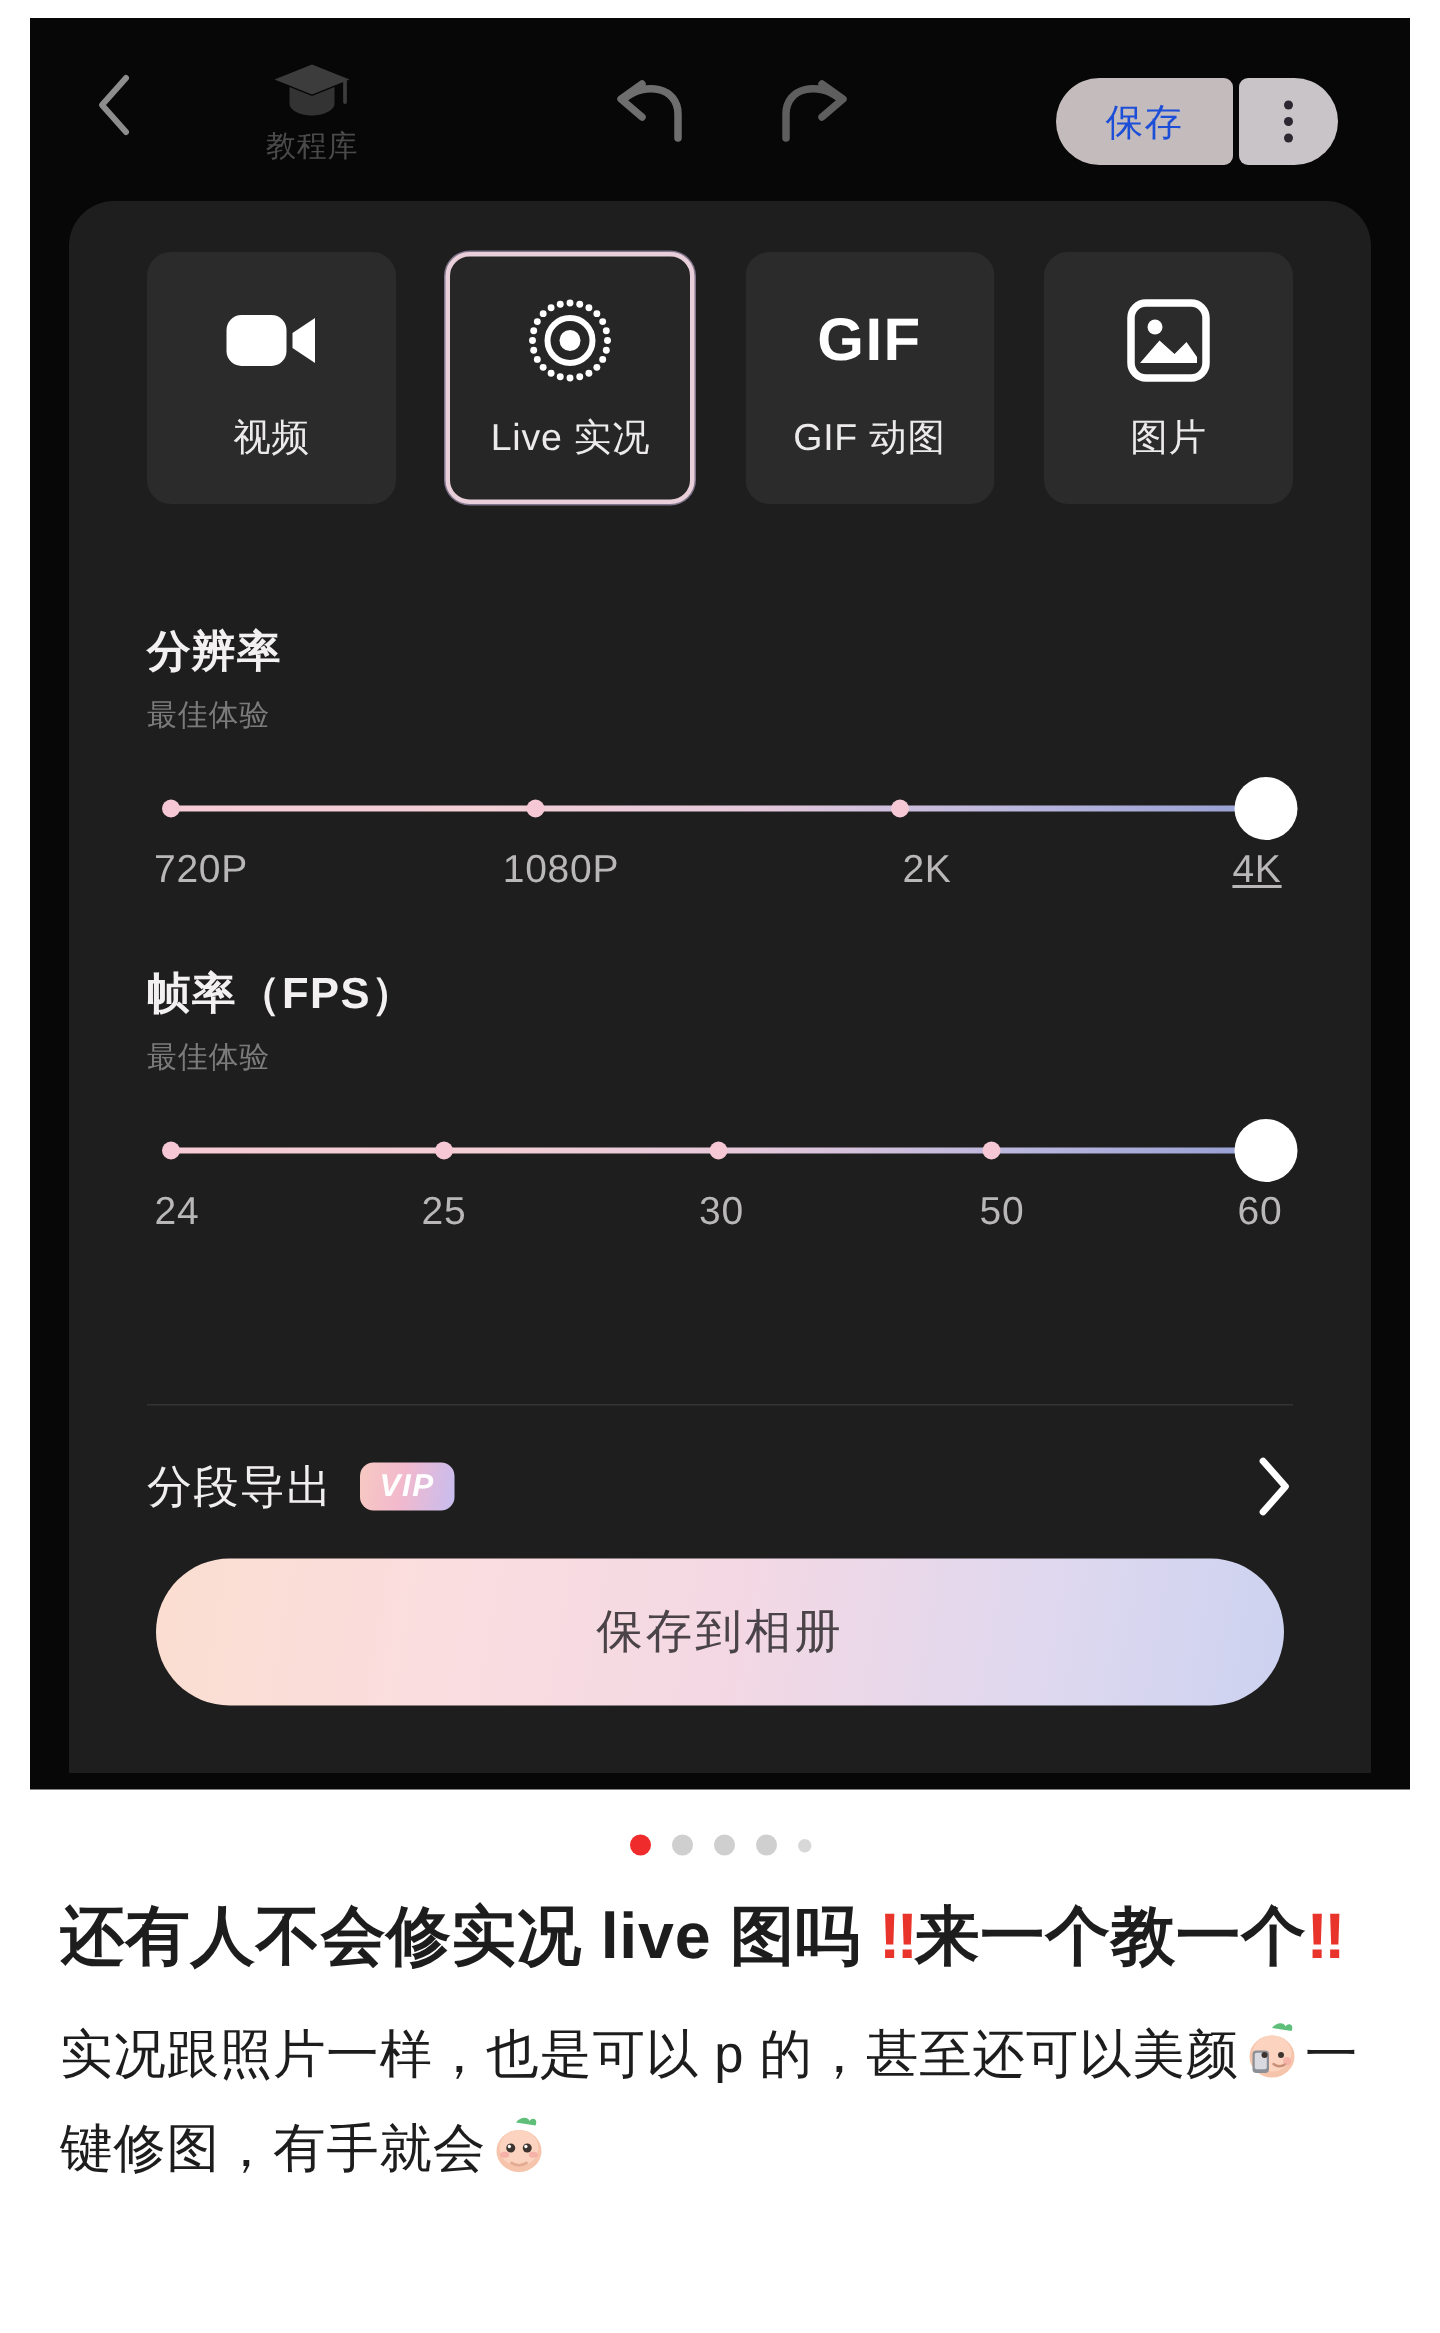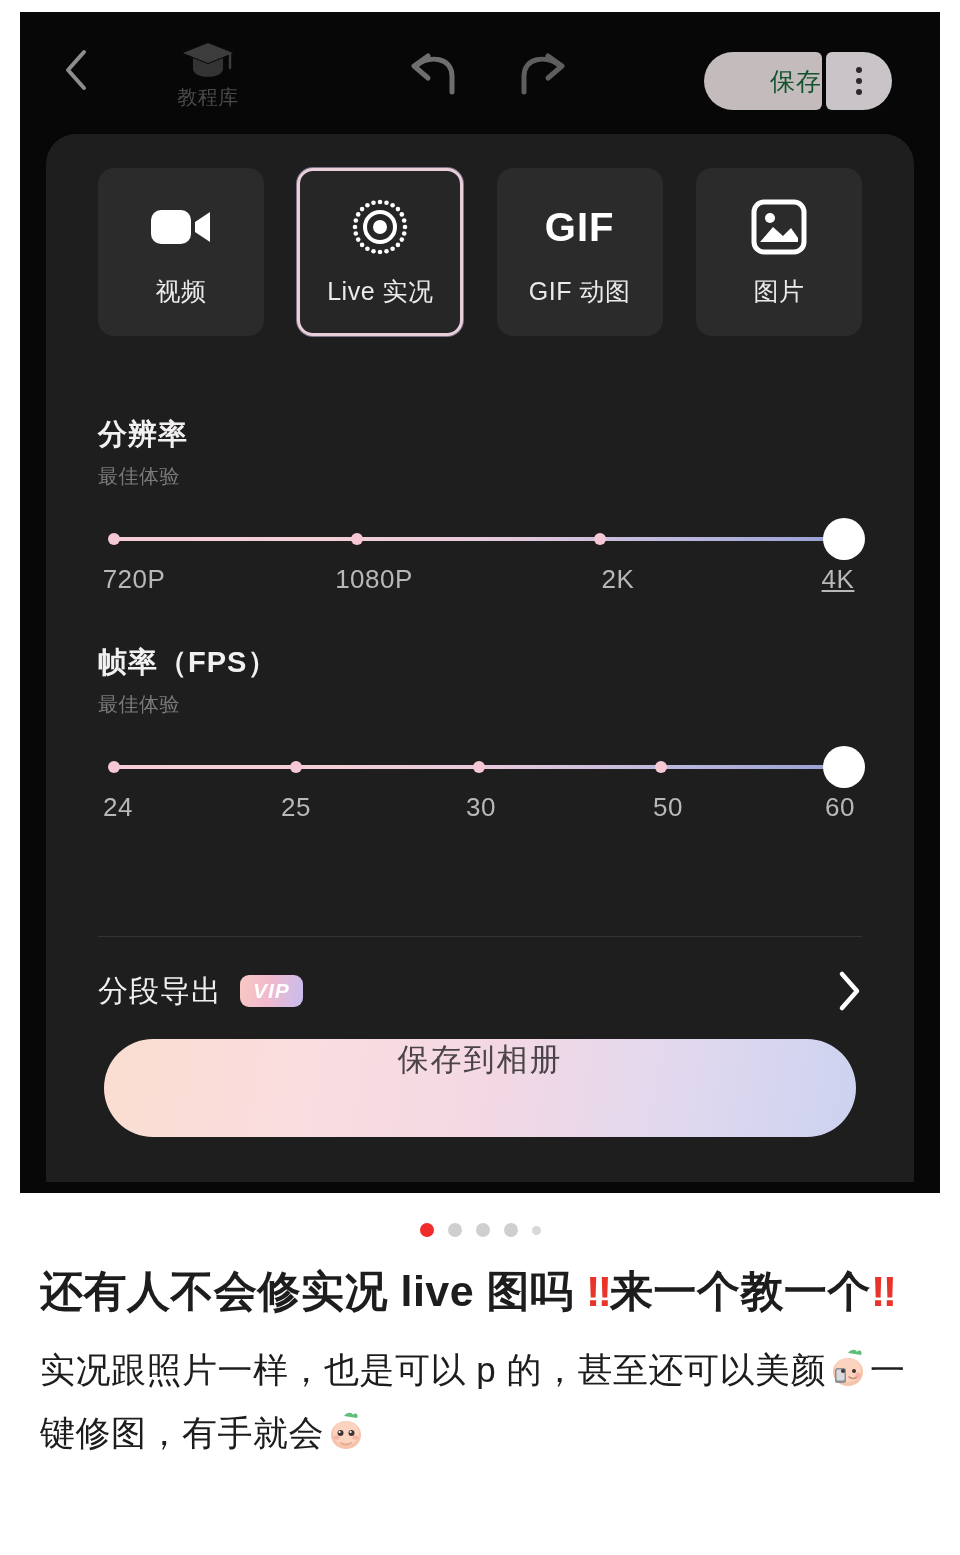--- a/index.html
+++ b/index.html
@@ -35,22 +35,22 @@
     font-size:20px;color:#4a4a4a;letter-spacing:0.5px;line-height:1.1;
   }
   .tb-undo{position:absolute;left:386px;top:38px;width:56px;height:50px;}
   .tb-redo{position:absolute;left:494px;top:38px;width:56px;height:50px;}
 
   .tb-actions{
     position:absolute;right:48px;top:40px;height:58px;display:flex;align-items:stretch;
   }
   .save-pill{
     width:118px;background:#c4bcbc;border-radius:29px 6px 6px 29px;
-    display:flex;align-items:center;justify-content:flex-end;
-    color:#14532d;font-size:25px;letter-spacing:1px;
+    display:flex;align-items:center;justify-content:center;
+    color:#1d4ed8;font-size:25px;letter-spacing:1px;
   }
   .menu-pill{
     width:66px;margin-left:4px;background:#c8c4c8;border-radius:6px 29px 29px 6px;
     display:flex;align-items:center;justify-content:center;
   }
   .dots{display:flex;flex-direction:column;gap:5px;align-items:center;}
   .dots i{width:6px;height:6px;border-radius:50%;background:#2c2730;display:block;}
 
   
   .panel{
@@ -121,21 +121,21 @@
     background:linear-gradient(100deg,#f7c9c2 0%,#f2b9cd 45%,#c7bdf0 100%);
     color:#fff;font-size:21px;font-weight:bold;letter-spacing:1px;
     font-style:italic;line-height:1.15;
   }
   .seg-arrow{margin-left:auto;display:flex;align-items:center;}
 
   
   .cta{
     position:absolute;left:58px;top:905px;width:752px;height:98px;border-radius:49px;
     background:linear-gradient(100deg,#fbded0 0%,#fadde0 28%,#f3d8e4 52%,#dfd8ef 78%,#ccd2f0 100%);
-    display:flex;align-items:flex-start;justify-content:center;
+    display:flex;align-items:center;justify-content:center;
     color:#4a4347;font-size:31px;letter-spacing:2px;
   }
 
   
   .pager{
     position:absolute;left:0;top:1216px;width:960px;height:28px;
     display:flex;align-items:center;justify-content:center;gap:14px;
   }
   .pager i{width:14px;height:14px;border-radius:50%;background:#cfcfcf;display:block;}
   .pager i.on{background:#ef2b2b;}

